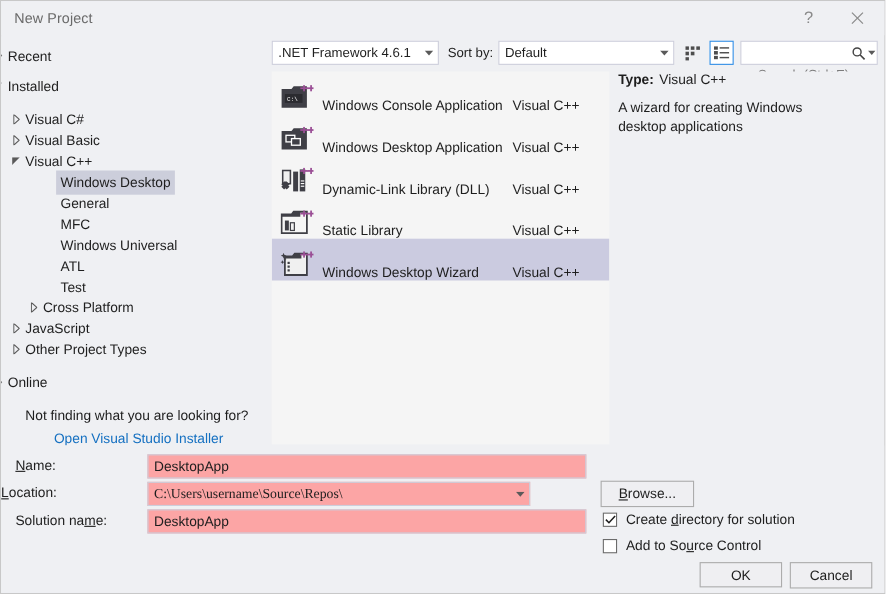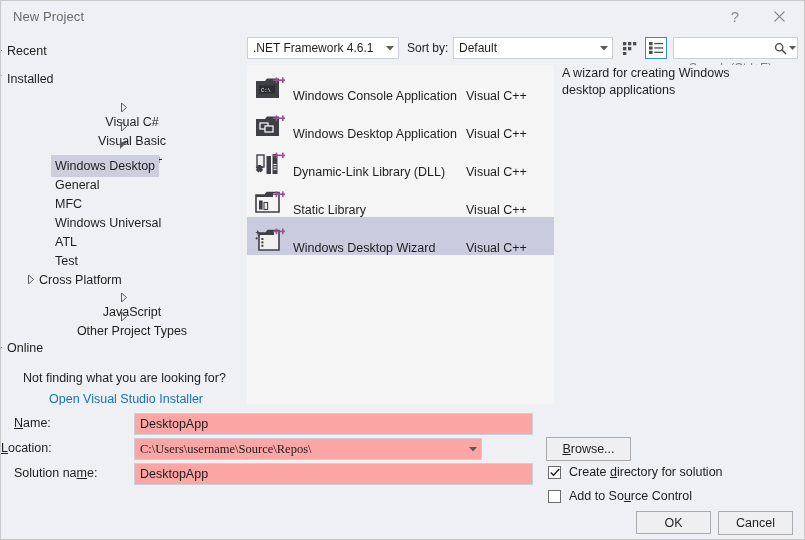--- a/index.html
+++ b/index.html
@@ -164,21 +164,21 @@
     margin-left: -4px;
   }
   .tw-arrow {
     width: 16px;
     display: flex;
     align-items: center;
     justify-content: center;
     flex: 0 0 16px;
   }
   .lvl0 { padding-left: 6px; }
-  .lvl1 { padding-left: 22px; flex-direction: column; }
+  .lvl1 { padding-left: 22px; }
   .lvl2 { padding-left: 38px; }
   .lvl2-noarrow { padding-left: 54px; }
   #helper-text {
     padding-left: 22px;
     margin-top: 14px;
     font-size: 12.5px;
     color: #1e1e1e;
   }
   #installer-link {
     padding-left: 48px;
@@ -628,20 +628,23 @@
               <rect x="24.4" y="2.6" width="6.8" height="1.6"></rect>
           </g>
         </svg>
       </span>
       <span class="tmpl-name">Windows Desktop Wizard</span>
       <span class="tmpl-lang">Visual C++</span>
     </div>
   </div>
 
   <div id="detail-panel">
+    <div id="detail-type-row">
+      <span id="detail-type-label">Type:</span><span id="detail-type-value">Visual C++</span>
+    </div>
     <div id="detail-description">A wizard for creating Windows desktop applications</div>
   </div>
 
   <div id="form-area">
 
     <div class="form-label" style="left:13px; top:11px;"><u>N</u>ame:</div>
     <div class="txtfield" style="left:133px; top:8px; width:399px;">
       <span class="tf-value">DesktopApp</span>
     </div>
 

